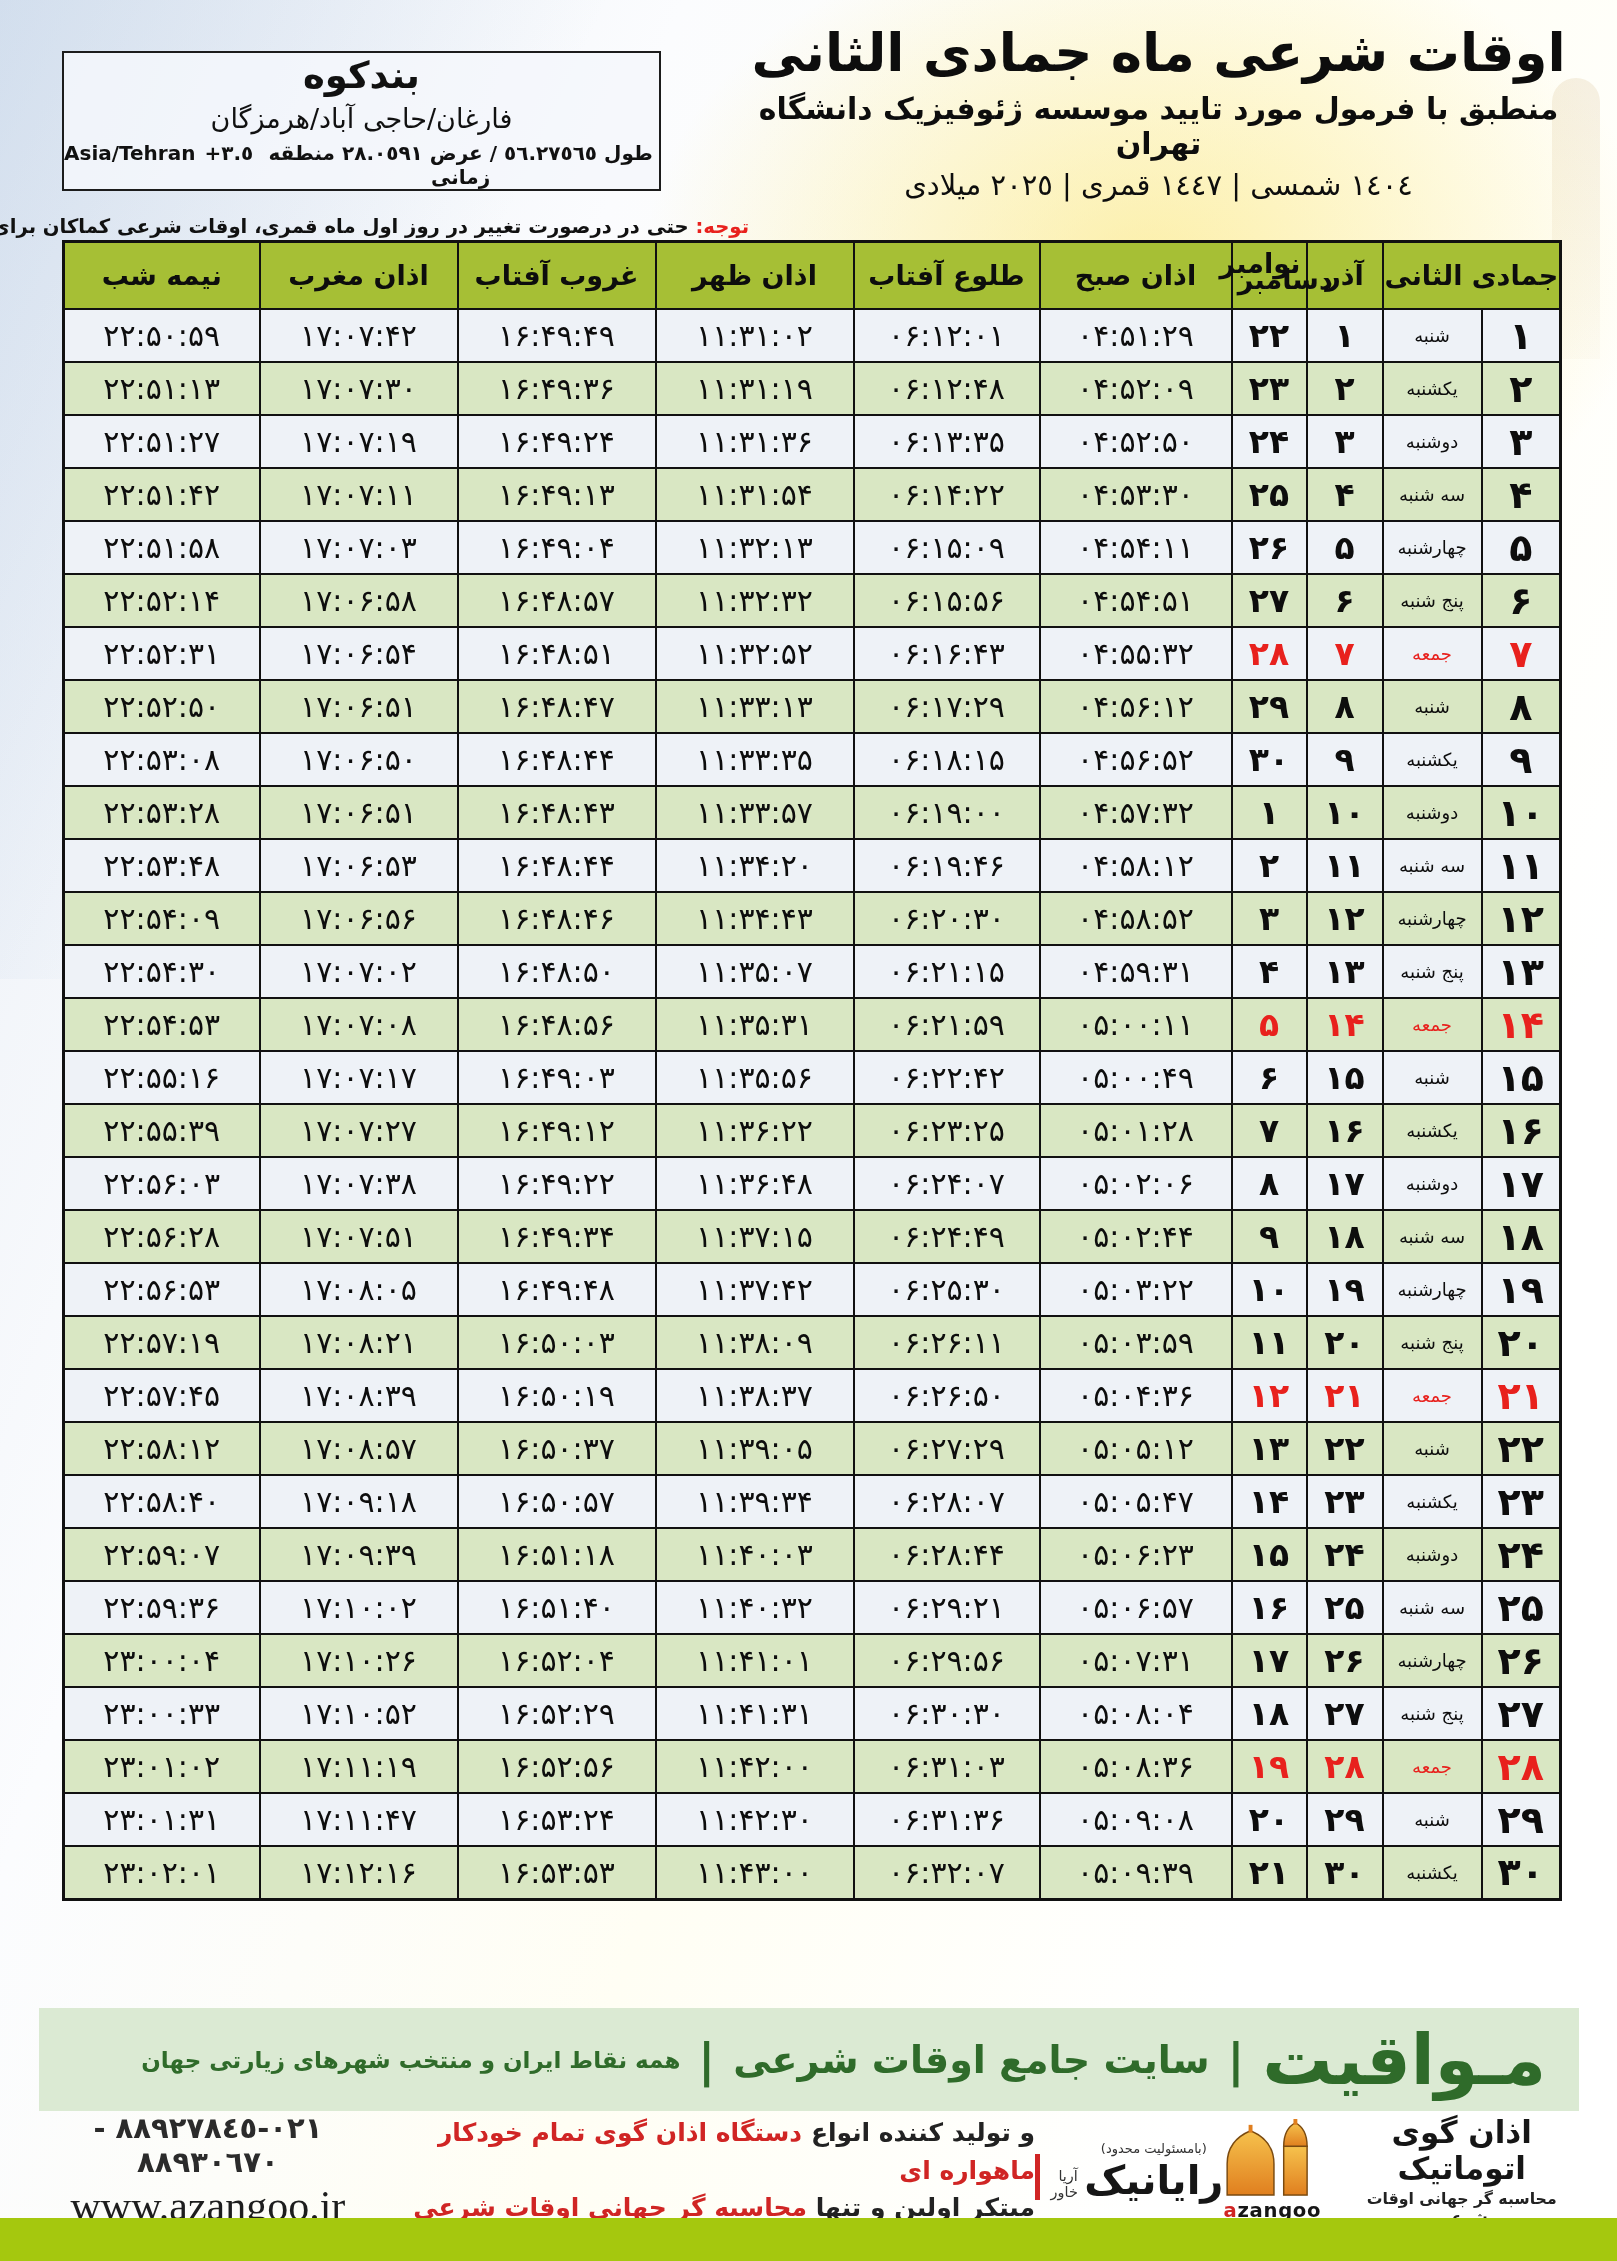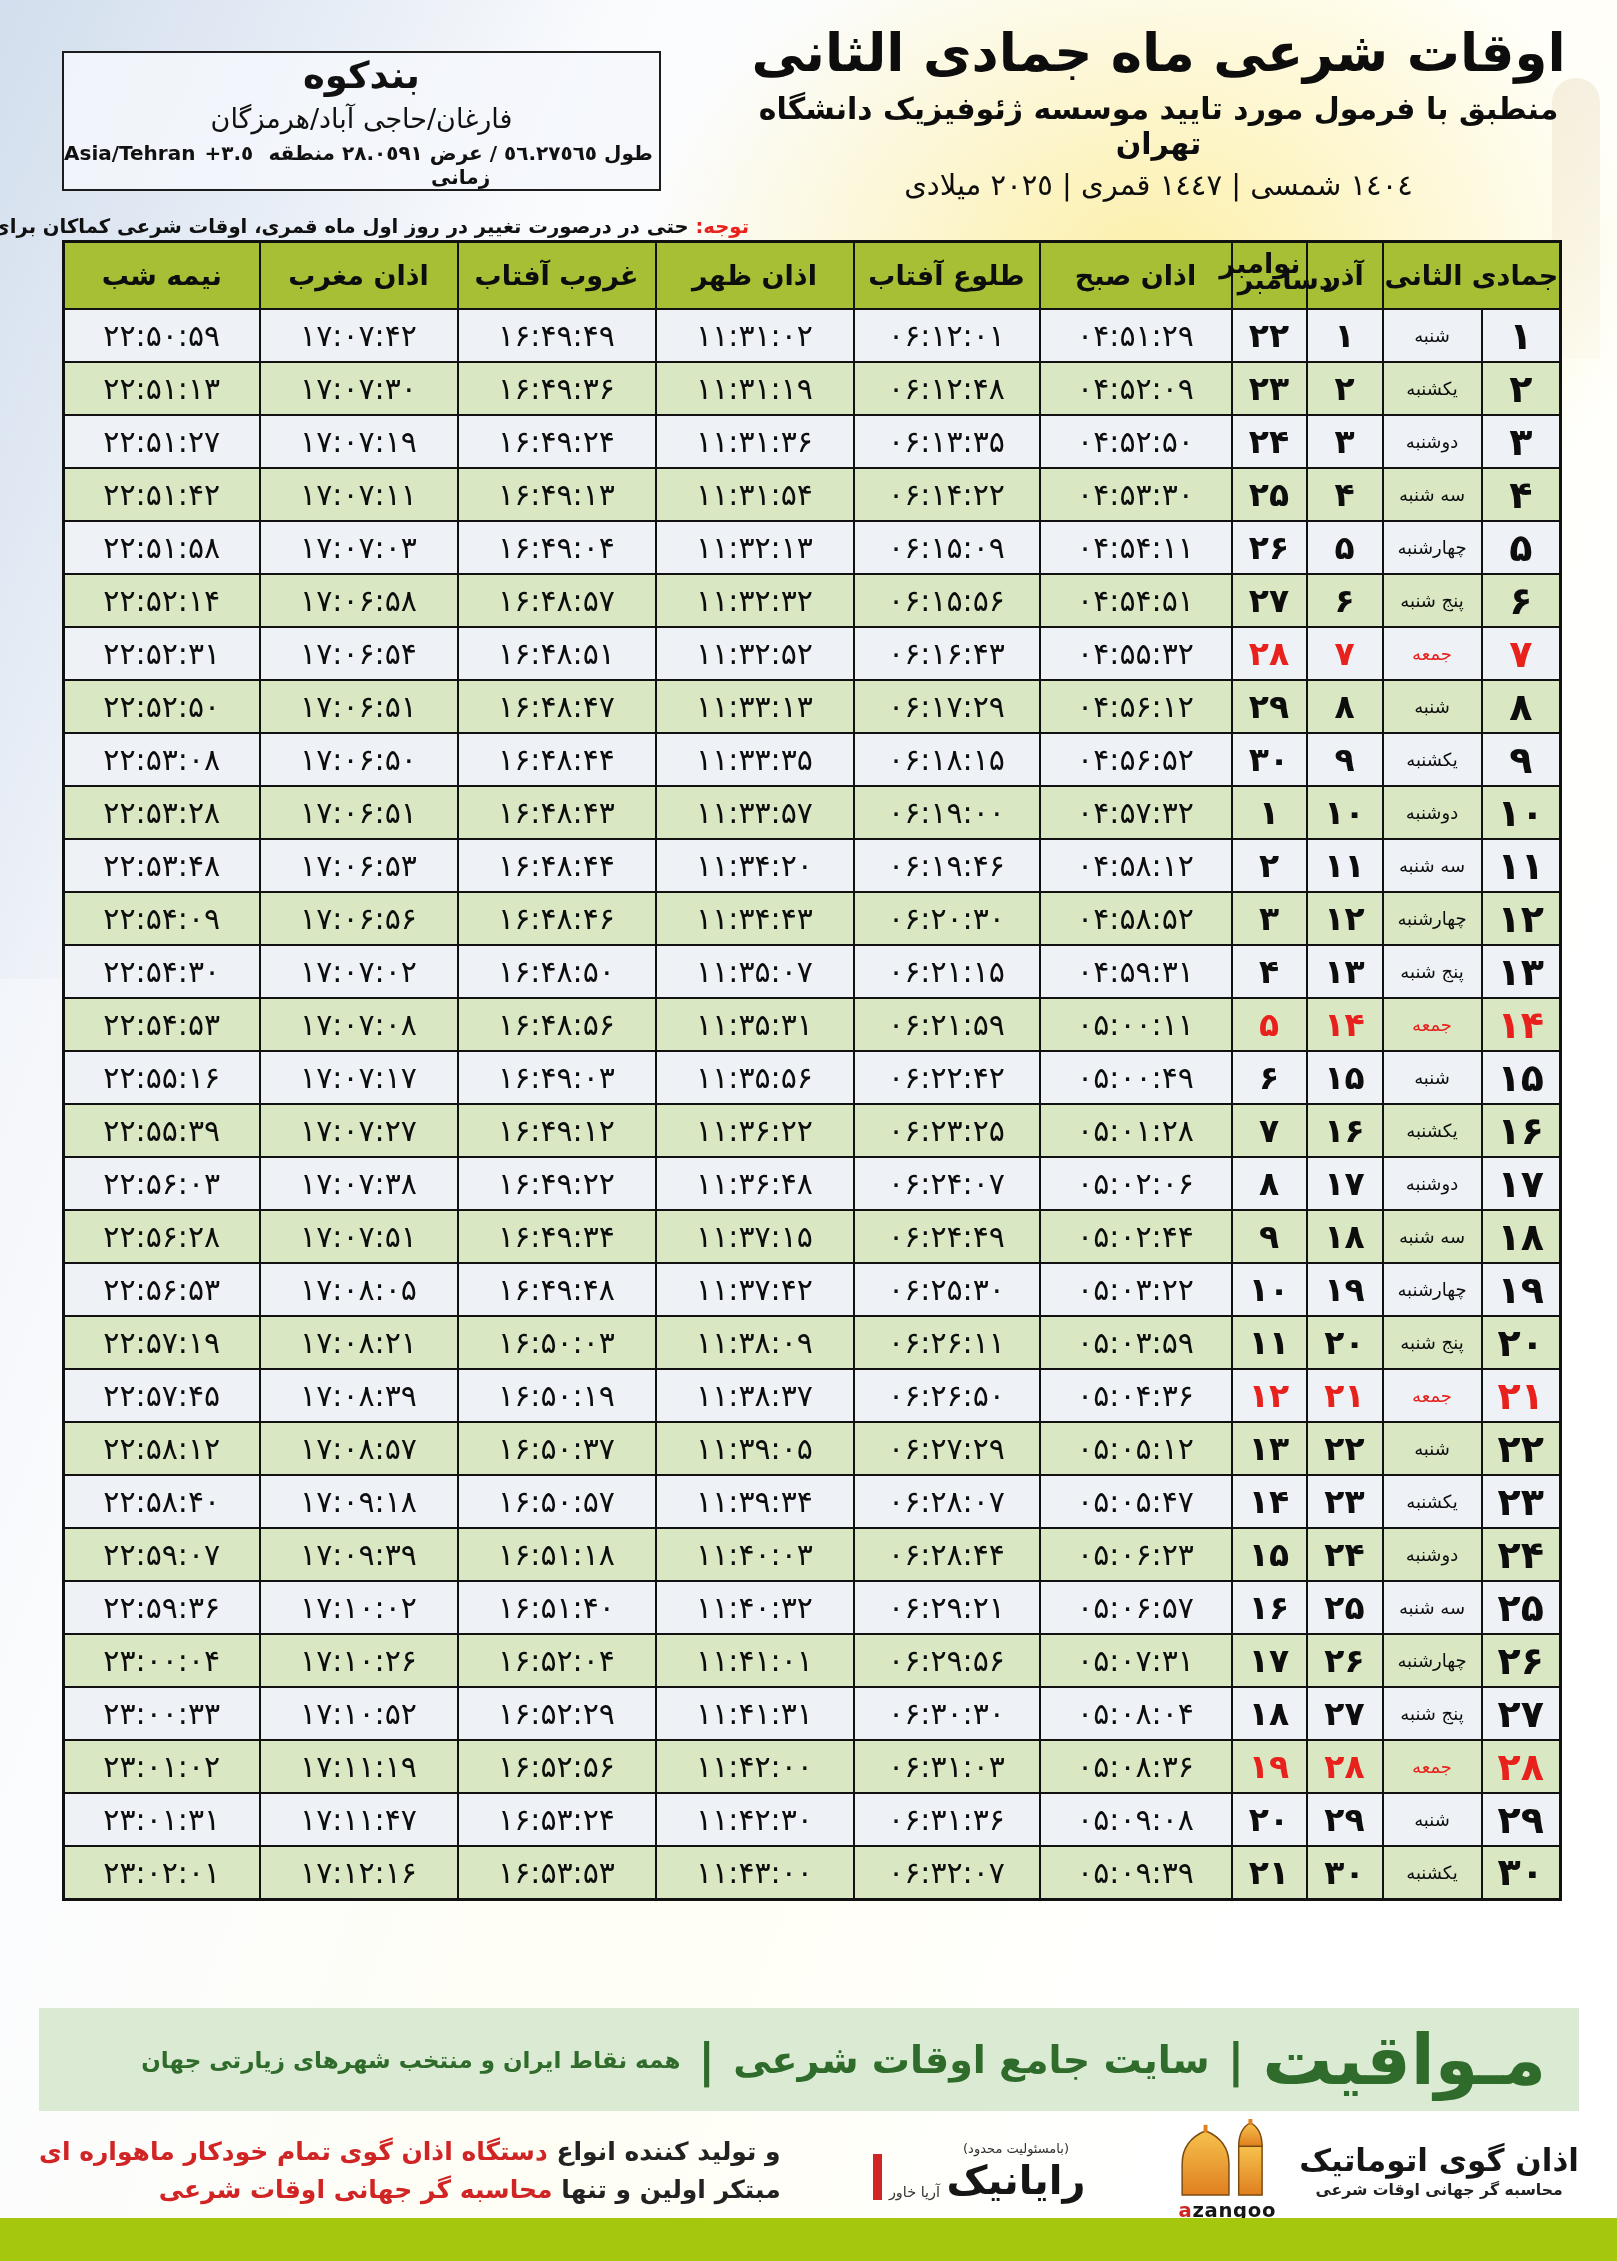--- a/index.html
+++ b/index.html
@@ -506,20 +506,24 @@
 
   <div class="banner">
     <span class="brand">مـواقیت</span>
     <span class="sep">|</span>
     <span class="tagline">سایت جامع اوقات شرعی</span>
     <span class="sep">|</span>
     <span class="subtag">همه نقاط ایران و منتخب شهرهای زیارتی جهان</span>
   </div>
 
   <div class="footer">
+    <div class="contact">
+      <div class="phone">٠٢١-٨٨٩٢٧٨٤٥ - ٨٨٩٣٠٦٧٠</div>
+      <a href="#" class="azangoo-url">www.azangoo.ir</a>
+    </div>
     <div class="mid-text">
       <div>
         <span>و تولید کننده انواع </span><span class="red">دستگاه اذان گوی تمام خودکار ماهواره ای</span>
       </div>
       <div>
         <span>مبتکر اولین و تنها </span><span class="red">محاسبه گر جهانی اوقات شرعی</span>
       </div>
     </div>
     <div class="rayanik">
       <div>

